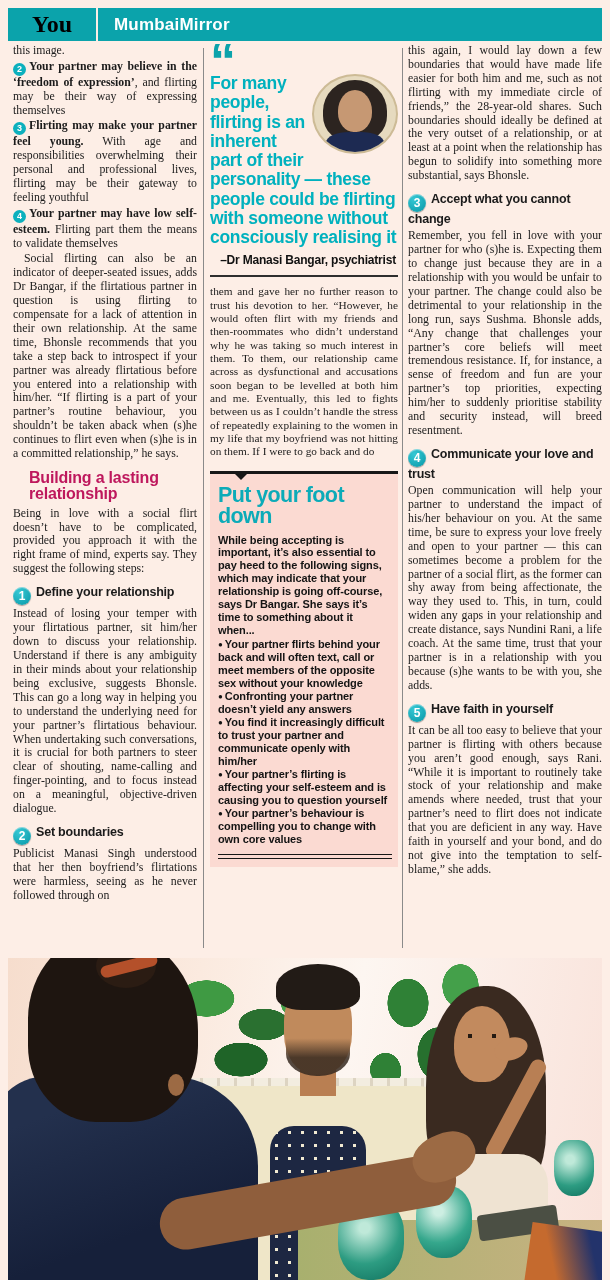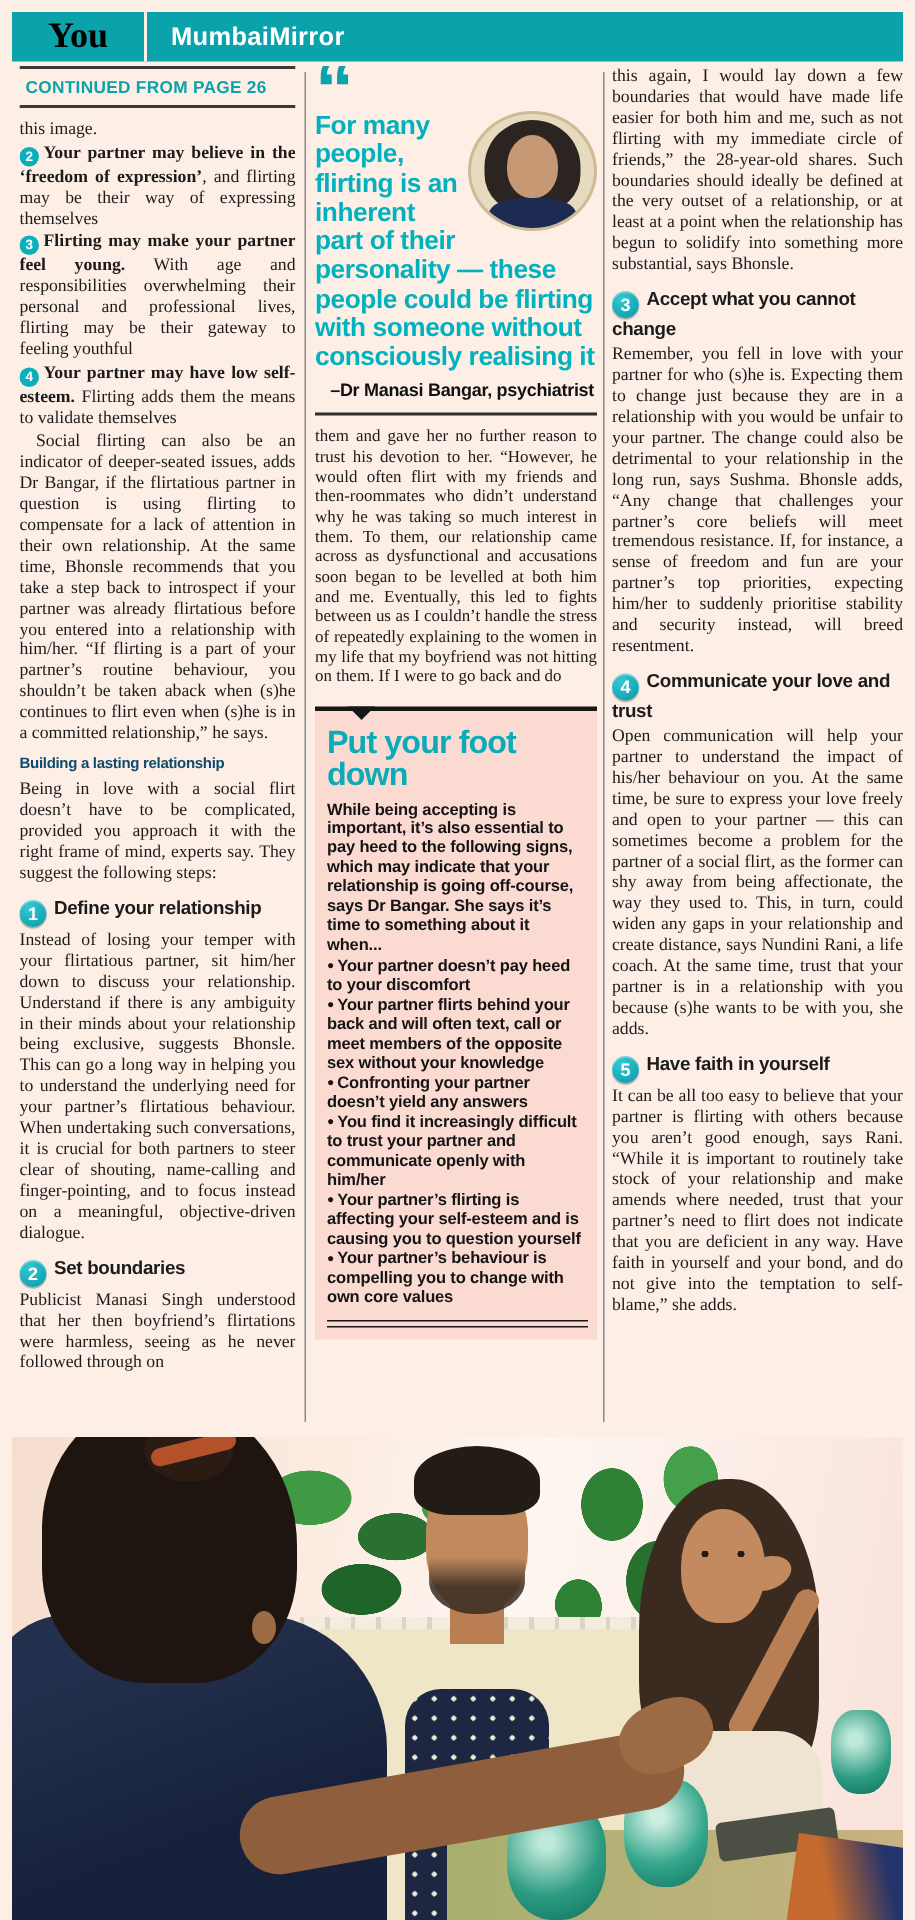--- a/index.html
+++ b/index.html
@@ -33,22 +33,22 @@
              padding:3px 2px 3px 4px;margin-bottom:7px;}
   .continued span{font-family:"Liberation Sans",sans-serif;font-weight:bold;color:#0ba3ab;
                   font-size:11.5px;letter-spacing:.2px;}
 
   
   .cnum{display:inline-flex;align-items:center;justify-content:center;width:13px;height:13px;
         border-radius:50%;background:#0cb0bd;color:#fff;font-family:"Liberation Sans",sans-serif;
         font-weight:bold;font-size:9px;vertical-align:-2px;margin-right:3px;}
 
   
-  .teal-head{font-family:"Liberation Sans",sans-serif;font-weight:bold;color:#0c4a6e;
-             font-size:10px;line-height:1.02;margin:9px 0 4px 0;letter-spacing:-.2px;}
+  .teal-head{font-family:"Liberation Sans",sans-serif;font-weight:bold;color:#be185d;
+             font-size:16px;line-height:1.02;margin:9px 0 4px 16px;letter-spacing:-.2px;}
 
   
   .step-head{margin:9px 0 2px 0;font-size:11.8px;line-height:1.2;text-align:left;}
   .snum{display:inline-flex;align-items:center;justify-content:center;width:18px;height:18px;
         border-radius:50%;background:radial-gradient(circle at 35% 30%,#35c8d4,#0796a6);
         color:#fff;font-family:"Liberation Sans",sans-serif;font-weight:bold;font-size:12px;
         vertical-align:-4px;margin-right:5px;box-shadow:0 1px 1px rgba(0,0,0,.35), inset 0 1px 1px rgba(255,255,255,.5);}
   .stitle{font-family:"Liberation Sans",sans-serif;font-weight:bold;font-size:12.5px;letter-spacing:-.2px;}
 
   
@@ -167,27 +167,24 @@
 <div class="masthead">
   <div class="mh-you">You</div>
   <div class="mh-div"></div>
   <div class="mh-brand">MumbaiMirror</div>
 </div>
 
 <div class="vrule vr1"></div>
 <div class="vrule vr2"></div>
 
 <div class="col col1">
-  <div class="continued">
-    <span>CONTINUED FROM PAGE 26</span>
-  </div>
   <p class="body">this image.</p>
   <p class="body"><span class="cnum">2</span><b class="lead">Your partner may believe in the ‘freedom of expression’</b><span>, and flirting may be their way of expressing themselves</span></p>
   <p class="body"><span class="cnum">3</span><b class="lead">Flirting may make your partner feel young.</b><span> With age and responsibilities overwhelming their personal and professional lives, flirting may be their gateway to feeling youthful</span></p>
-  <p class="body"><span class="cnum">4</span><b class="lead">Your partner may have low self-esteem.</b><span> Flirting adds them the means to validate themselves</span></p>
+  <p class="body"><span class="cnum">4</span><b class="lead">Your partner may have low self-esteem.</b><span> Flirting part them the means to validate themselves</span></p>
   <p class="body indent">Social flirting can also be an indicator of deeper-seated issues, adds Dr Bangar, if the flirtatious partner in question is using flirting to compensate for a lack of attention in their own relationship. At the same time, Bhonsle recommends that you take a step back to introspect if your partner was already flirtatious before you entered into a relationship with him/her. “If flirting is a part of your partner’s routine behaviour, you shouldn’t be taken aback when (s)he continues to flirt even when (s)he is in a committed relationship,” he says.</p>
   <h3 class="teal-head">Building a lasting relationship</h3>
   <p class="body">Being in love with a social flirt doesn’t have to be complicated, provided you approach it with the right frame of mind, experts say. They suggest the following steps:</p>
   <p class="body step-head"><span class="snum">1</span><span class="stitle">Define your relationship</span></p>
   <p class="body">Instead of losing your temper with your flirtatious partner, sit him/her down to discuss your relationship. Understand if there is any ambiguity in their minds about your relationship being exclusive, suggests Bhonsle. This can go a long way in helping you to understand the underlying need for your partner’s flirtatious behaviour. When undertaking such conversations, it is crucial for both partners to steer clear of shouting, name-calling and finger-pointing, and to focus instead on a meaningful, objective-driven dialogue.</p>
   <p class="body step-head"><span class="snum">2</span><span class="stitle">Set boundaries</span></p>
   <p class="body">Publicist Manasi Singh understood that her then boyfriend’s flirtations were harmless, seeing as he never followed through on</p>
 </div>
 
 <div class="col col2">
@@ -202,21 +199,20 @@
     </div>
     <div class="qattr">–Dr Manasi Bangar, psychiatrist</div>
   </div>
   <div class="rule2"></div>
   <p class="body c2p">them and gave her no further reason to trust his devotion to her. “However, he would often flirt with my friends and then-roommates who didn’t understand why he was taking so much interest in them. To them, our relationship came across as dysfunctional and accusations soon began to be levelled at both him and me. Eventually, this led to fights between us as I couldn’t handle the stress of repeatedly explaining to the women in my life that my boyfriend was not hitting on them. If I were to go back and do</p>
   <div class="pfd-box">
     <div class="pfd-topline"></div>
     <span class="pfd-arrow"></span>
     <h2 class="pfd-title">Put your foot down</h2>
     <p class="pfd-body">While being accepting is important, it’s also essential to pay heed to the following signs, which may indicate that your relationship is going off-course, says Dr Bangar. She says it’s time to something about it when...</p>
-    <p class="pfd-bullet">Your partner doesn’t pay heed to your discomfort</p>
     <p class="pfd-bullet">Your partner flirts behind your back and will often text, call or meet members of the opposite sex without your knowledge</p>
     <p class="pfd-bullet">Confronting your partner doesn’t yield any answers</p>
     <p class="pfd-bullet">You find it increasingly difficult to trust your partner and communicate openly with him/her</p>
     <p class="pfd-bullet">Your partner’s flirting is affecting your self-esteem and is causing you to question yourself</p>
     <p class="pfd-bullet">Your partner’s behaviour is compelling you to change with own core values</p>
     <div class="pfd-bottom"></div>
   </div>
 </div>
 
 <div class="col col3">

